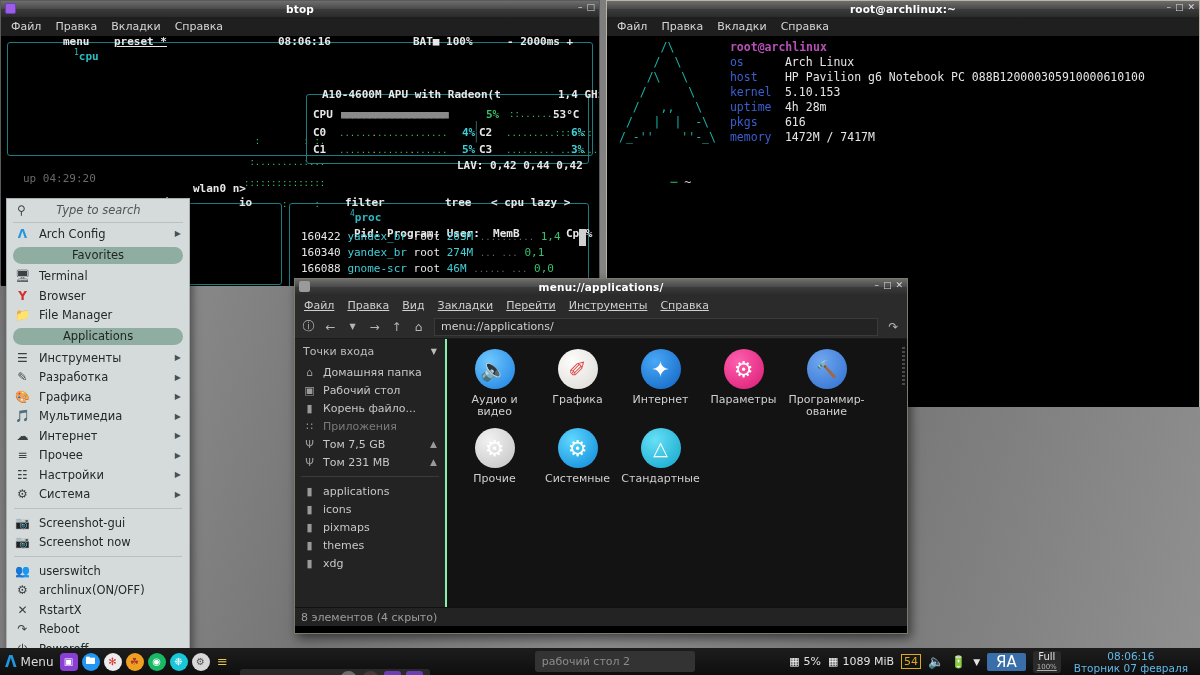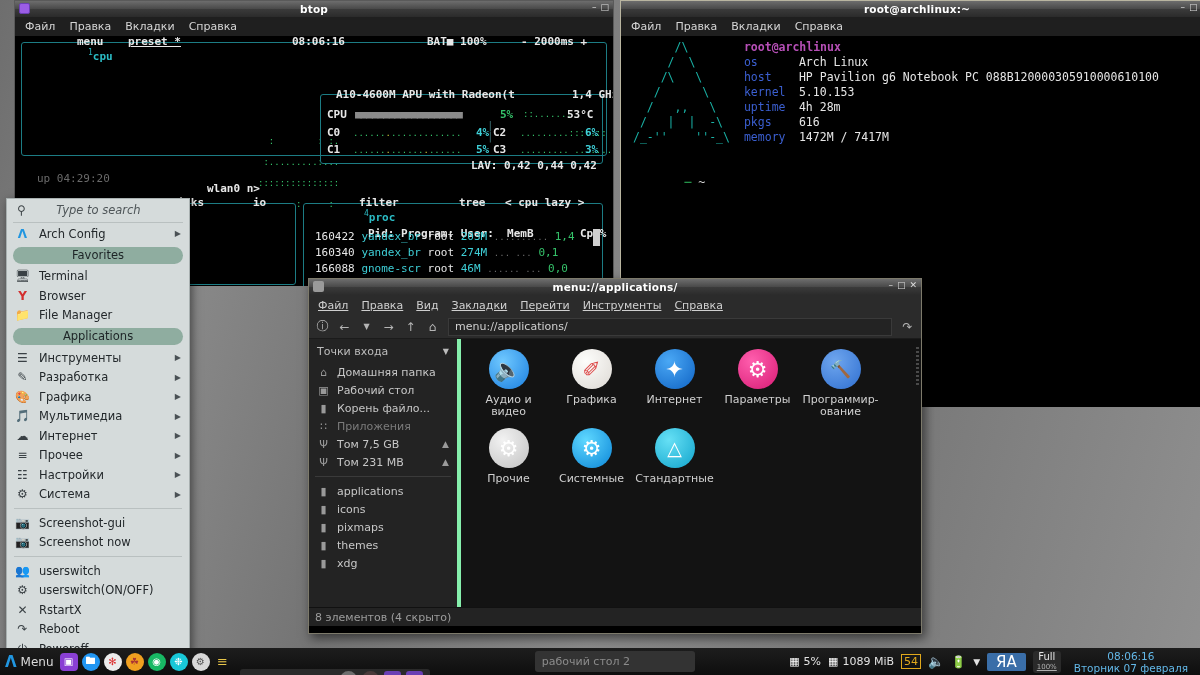--- a/index.html
+++ b/index.html
@@ -6,21 +6,21 @@
   html, body {
     width: 1200px; height: 675px; overflow: hidden;
     font-family: "DejaVu Sans", sans-serif;
     background: #000;
   }
   #screen {
     position: relative; width: 1200px; height: 675px; overflow: hidden;
     background: linear-gradient(105deg,#6e6e6e 0%,#8a8a8a 18%,#747474 35%,#8b8b8b 55%,#7a7a7a 75%,#909090 100%);
   }
   
-  .win { position: absolute; background:#000;margin-left:14px; }
+  .win { position: absolute; background:#000; }
   .titlebar {
     height: 16px; display:flex; align-items:center; justify-content:center;
     font-size: 10.5px; color:#fff; position: relative;
     font-family:"DejaVu Sans", sans-serif;
   }
   .tb-active { background: linear-gradient(180deg,#6d6d6d 0%,#4a4a4a 48%,#3a3a3a 52%,#2b2b2b 100%); }
   .tb-title { font-weight:bold; letter-spacing:.2px; }
   .tb-btns { position:absolute; right:4px; top:2px; display:flex; gap:4px; align-items:center; font-size:9px; color:#ddd; line-height:1; }
   .tb-icon { position:absolute; left:4px; top:2px; width:11px; height:11px; border-radius:2px; }
   .menubar { height:19px; background:#1f1f1f; display:flex; align-items:center; gap:14px; padding-left:10px;
@@ -53,21 +53,21 @@
         box-shadow: 3px 4px 10px rgba(0,0,0,.55); }
   .fm-menubar { height:20px; background:#2b2b2b; display:flex; align-items:center; gap:13px;
                 padding-left:9px; font-size:11px; color:#cfcfcf; }
   .fm-menubar u { text-decoration: underline; }
   .fm-toolbar { height:24px; background:#2b2b2b; display:flex; align-items:center; gap:9px;
                 padding:0 7px; border-bottom:1px solid #1b1b1b; }
   .tb-ic { color:#b5b5b5; font-size:12px; width:13px; text-align:center; cursor:pointer;}
   .fm-path { flex:1; height:18px; background:#232323; border:1px solid #3a3a3a;
              color:#d0d0d0; font-size:11px; padding:0 6px; display:flex; align-items:center; }
   .fm-main { display:flex; height:268px; background:#151515; }
-  .fm-side { width:152px; background:#232323; border-right:4px solid #86efac;
+  .fm-side { width:152px; background:#232323; border-right:2px solid #86efac;
              font-size:11px; color:#c9c9c9; padding-top:3px; }
   .side-hdr { display:flex; align-items:center; justify-content:space-between;
               padding:3px 8px 5px 8px; color:#bcbcbc; font-size:11px; }
   .side-item { display:flex; align-items:center; gap:7px; padding:2.5px 8px; color:#c7c7c7; cursor:pointer;}
   .side-item .si { width:13px; text-align:center; font-size:11px; color:#9a9a9a; }
   .side-item.muted { color:#7b7b7b; }
   .side-sep { height:1px; background:#3a3a3a; margin:5px 6px; }
   .eject { margin-left:auto; color:#9a9a9a; font-size:9px; }
   .fm-view { flex:1; background:#131313; padding:10px 6px 0 6px; position:relative; }
   .icon-grid { display:flex; flex-wrap:wrap; align-content:flex-start; }
@@ -469,21 +469,21 @@
         <span class="m-ic">📷</span>
         <span class="m-lbl">Screenshot now</span>
       </div>
     <div class="m-sep"></div>
     <div class="m-item">
         <span class="m-ic">👥</span>
         <span class="m-lbl">userswitch</span>
       </div>
     <div class="m-item">
         <span class="m-ic">⚙</span>
-        <span class="m-lbl">userswitch(ON/OFF)</span>
+        <span class="m-lbl">archlinux(ON/OFF)</span>
       </div>
     <div class="m-item">
         <span class="m-ic">✕</span>
         <span class="m-lbl">RstartX</span>
       </div>
     <div class="m-item">
         <span class="m-ic">↷</span>
         <span class="m-lbl">Reboot</span>
       </div>
     <div class="m-item">

